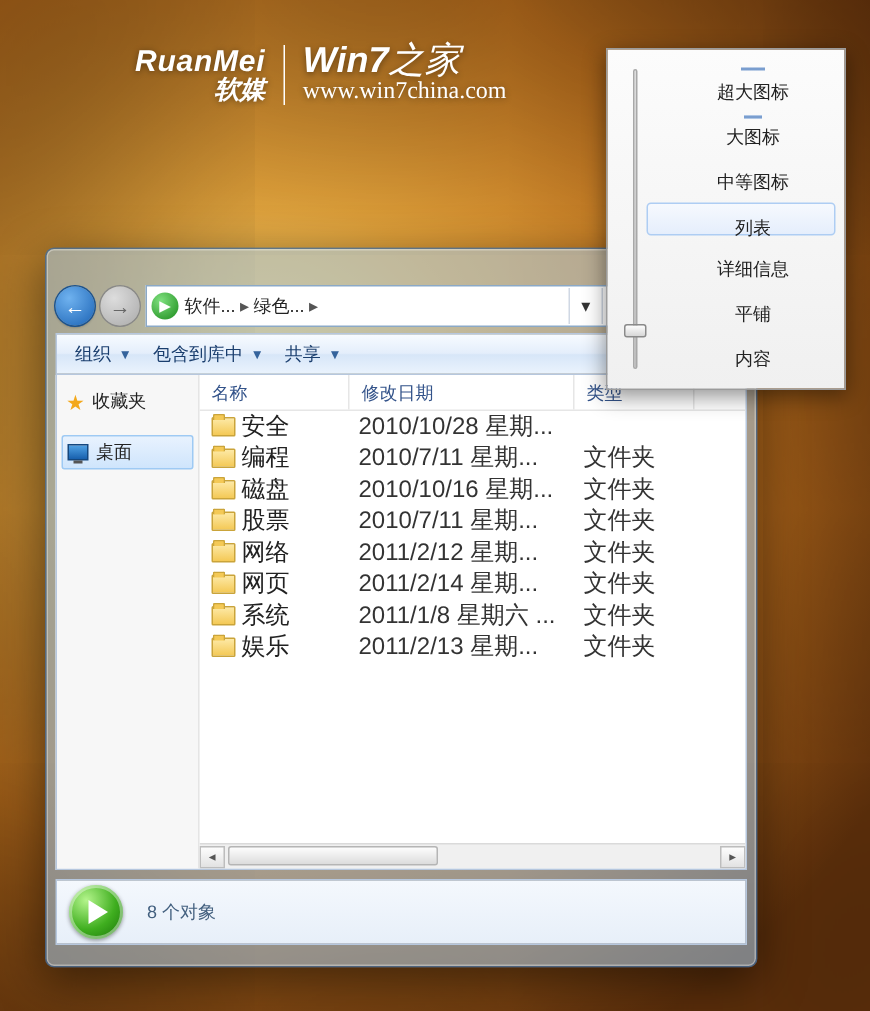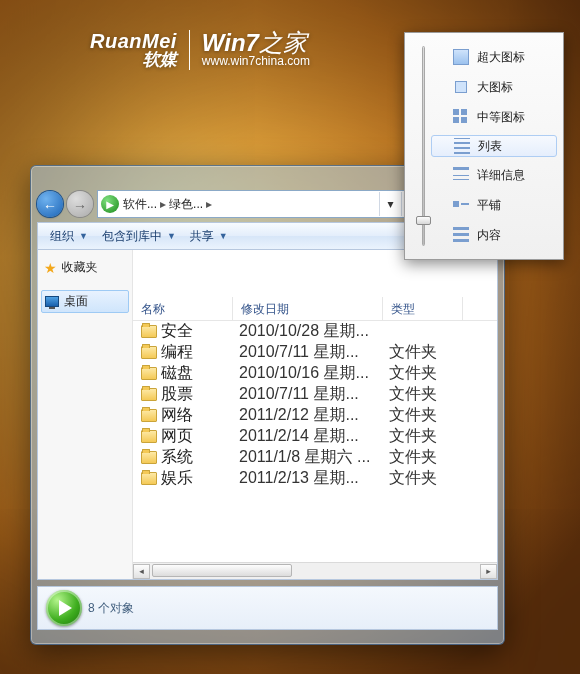--- a/index.html
+++ b/index.html
@@ -10,21 +10,21 @@
   .vignette { position:absolute; inset:0; box-shadow: inset 0 0 200px 60px rgba(0,0,0,0.45); pointer-events:none;}
   
   .watermark { position:absolute; top:28px; left:90px; color:#fff; font-style:italic; line-height:1; display:flex; align-items:center; text-shadow:0 1px 4px rgba(0,0,0,0.4);}
   .wm-left { text-align:right; padding-right:10px; }
   .wm-left .r1 { font-size:20px; font-weight:bold; letter-spacing:0.5px;}
   .wm-left .r2 { font-size:17px; font-weight:bold;}
   .wm-div { width:1px; height:40px; background:#fff; margin:2px 2px 0 2px;}
   .wm-right { padding-left:10px;}
   .wm-right .r1 { font-size:24px; font-weight:bold;}
   .wm-right .r1 .thin{ font-weight:normal; font-style:italic;}
-  .wm-right .r2 { font-size:12px; font-style:normal;}
+  .wm-right .r2 { font-size:16px; font-style:normal;font-family:Liberation Serif, serif;}
 
   
   .window {
     position:absolute; left:30px; top:165px; width:475px; height:480px;
     border:1px solid rgba(34,74,120,0.6); border-radius:6px;
     background: rgba(161,198,232,0.55);
     box-shadow: 0 8px 30px rgba(0,0,0,0.5), inset 0 0 0 1px rgba(255,255,255,0.35);
     padding:6px;
   }
   .titlespace { height:18px; }
@@ -49,49 +49,49 @@
   .ticon svg{width:16px;height:16px;}
 
   .body{ display:flex; background:#fff; border:1px solid #b6c7de; border-top:none; height:330px;}
   .navpane{ width:95px; border-right:1px solid #e5e5e5; background:#f7f7f7; padding-top:6px;}
   .navitem{ display:flex;align-items:center; gap:5px; padding:3px 6px; font-size:12px; color:#222;}
   .navitem.sel{ background:linear-gradient(#e8f2fe,#cfe5fc); border:1px solid #9ecaf4; border-radius:2px; margin:1px 3px; padding:2px 3px;}
   .star{ color:#f3a81c; font-size:14px;}
   .monitor{ width:14px;height:11px;background:linear-gradient(#4fa1e4,#1860ad);border:1px solid #14477e; position:relative;}
   .monitor:after{content:"";position:absolute;left:3px;bottom:-3px;width:6px;height:2px;background:#555;}
 
-  .listarea{ flex:1; position:relative; overflow:hidden;margin-top:47px;}
+  .listarea{ flex:1; position:relative; overflow:hidden;}
   .cols{ height:24px; display:flex; font-size:12px; color:#33538a; border-bottom:1px solid #e6e6e6;}
   .cols div{ padding:4px 8px; border-right:1px solid #e6e6e6;}
   .c-name{width:100px;} .c-date{width:150px;} .c-type{width:80px;}
   .rows{ font-size:16px; color:#222;}
   .row{ display:flex; height:21px; align-items:center;}
   .fico{ width:16px;height:13px; margin:0 4px 0 8px; background:linear-gradient(#fde9a6,#f4c956); border:1px solid #caa43a; border-radius:1px; position:relative;}
   .fico:before{content:"";position:absolute;left:0;top:-3px;width:6px;height:3px;background:#f4c956;border:1px solid #caa43a;border-bottom:none;border-radius:1px 1px 0 0;}
   .r-name{width:78px;} .r-date{width:150px; color:#333;} .r-type{color:#333;}
   .hscroll{ position:absolute; left:0; right:0; bottom:0; height:17px; background:#f0f0f0; border-top:1px solid #dadada; display:flex;align-items:center;}
   .hscroll .btn{width:17px;height:15px;background:linear-gradient(#fdfdfd,#e2e2e2);border:1px solid #bdbdbd;display:flex;align-items:center;justify-content:center;font-size:9px;color:#555;}
   .hscroll .track{flex:1;position:relative;height:15px;}
   .hscroll .thumb{position:absolute;left:2px;top:0;width:140px;height:13px;background:linear-gradient(#fdfdfd,#dcdcdc);border:1px solid #b5b5b5;border-radius:2px;}
 
-  .status{ height:44px; margin-top:6px; background:linear-gradient(#f4f8fd,#e7eff9); border:1px solid #b6c7de; display:flex; align-items:center; padding:0 8px; gap:6px;}
+  .status{ height:44px; margin-top:6px; background:linear-gradient(#f4f8fd,#e7eff9); border:1px solid #b6c7de; display:flex; align-items:center; padding:0 8px; gap:16px;}
   .playbtn{ width:36px;height:36px;border-radius:50%;background:radial-gradient(circle at 32% 28%, #b4f58c, #3fae1f 55%, #166e07);box-shadow:0 1px 3px rgba(0,0,0,0.4), inset 0 0 0 2px rgba(255,255,255,0.4);display:flex;align-items:center;justify-content:center;}
   .playbtn div{width:0;height:0;border-left:13px solid #fff;border-top:8px solid transparent;border-bottom:8px solid transparent;margin-left:3px;}
   .statustext{ font-size:12px; color:#43607f;}
 
   
   .viewmenu{
     position:absolute; right:16px; top:32px; width:160px;
     background:linear-gradient(#fcfcfc,#f0f0f0); border:1px solid #9b9b9b;
     box-shadow:0 4px 14px rgba(0,0,0,0.45); padding:6px 6px 6px 26px;
   }
   .viewmenu .gutter{position:absolute;left:5px;top:5px;bottom:5px;width:16px;}
   .slider-track{ position:absolute; left:12px; top:8px; bottom:8px; width:3px; background:linear-gradient(#dcdcdc,#bcbcbc); border:1px solid #a8a8a8; border-radius:2px;}
   .slider-thumb{ position:absolute; left:6px; top:178px; width:15px; height:9px; background:linear-gradient(#fdfdfd,#d7d7d7); border:1px solid #8a8a8a; border-radius:2px;}
-  .vitem{ display:flex; align-items:center; gap:8px; height:24px; font-size:12px; color:#222; padding:0 6px 0 22px; margin:6px 0; border-radius:3px;}
+  .vitem{ display:flex; align-items:center; gap:8px; height:24px; font-size:12px; color:#222; padding:0 6px 0 22px; margin:6px 0; border-radius:3px;flex-direction:column;}
   .vitem.sel{ background:linear-gradient(#f6f9fe,#e5eefc); border:1px solid #aecdf3; padding-left:22px; height:22px;}
   .vicon{ width:16px;height:16px; display:inline-block; position:relative;}
   .vicon.xl:before{content:"";position:absolute;inset:0;border:1px solid #7a9ecf;background:linear-gradient(#cfe3fb,#9cc2ee);}
   .vicon.lg:before{content:"";position:absolute;left:2px;top:2px;right:2px;bottom:2px;border:1px solid #7a9ecf;background:#cfe3fb;}
   .vicon.md{background-image:linear-gradient(#7a9ecf,#7a9ecf),linear-gradient(#7a9ecf,#7a9ecf),linear-gradient(#7a9ecf,#7a9ecf),linear-gradient(#7a9ecf,#7a9ecf);background-size:6px 6px;background-position:0 0,8px 0,0 8px,8px 8px;background-repeat:no-repeat;}
   .vicon.sm{background-image:repeating-linear-gradient(0deg,#7a9ecf 0 3px,transparent 3px 5px),repeating-linear-gradient(90deg,#7a9ecf 0 3px,transparent 3px 5px);}
   .vicon.list{background-image:repeating-linear-gradient(0deg,#7a9ecf 0 2px,transparent 2px 5px);}
   .vicon.detail{background-image:linear-gradient(#7a9ecf,#7a9ecf),repeating-linear-gradient(0deg,#7a9ecf 0 1px,transparent 1px 4px);background-size:100% 3px,100% 100%;background-position:0 0,0 5px;background-repeat:no-repeat;}
   .vicon.tile{background-image:linear-gradient(#7a9ecf,#7a9ecf),linear-gradient(#7a9ecf,#7a9ecf);background-size:6px 6px,8px 2px;background-position:0 4px,8px 6px;background-repeat:no-repeat;}
   .vicon.content{background-image:linear-gradient(#7a9ecf,#7a9ecf),linear-gradient(#7a9ecf,#7a9ecf),linear-gradient(#7a9ecf,#7a9ecf);background-size:100% 3px;background-position:0 0,0 6px,0 12px;background-repeat:no-repeat;}

